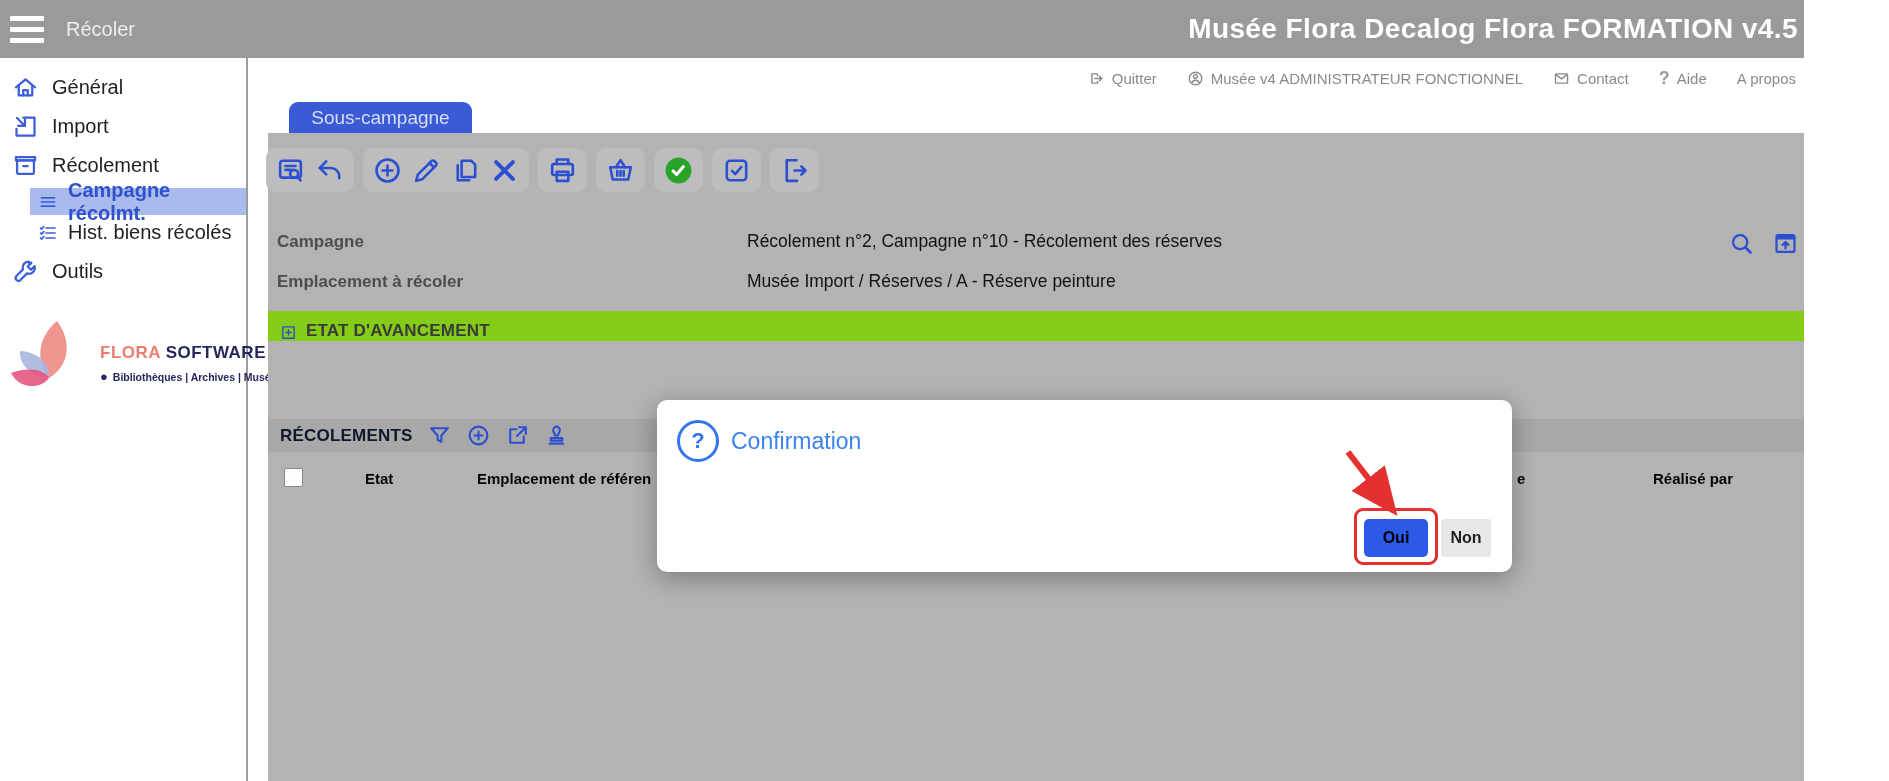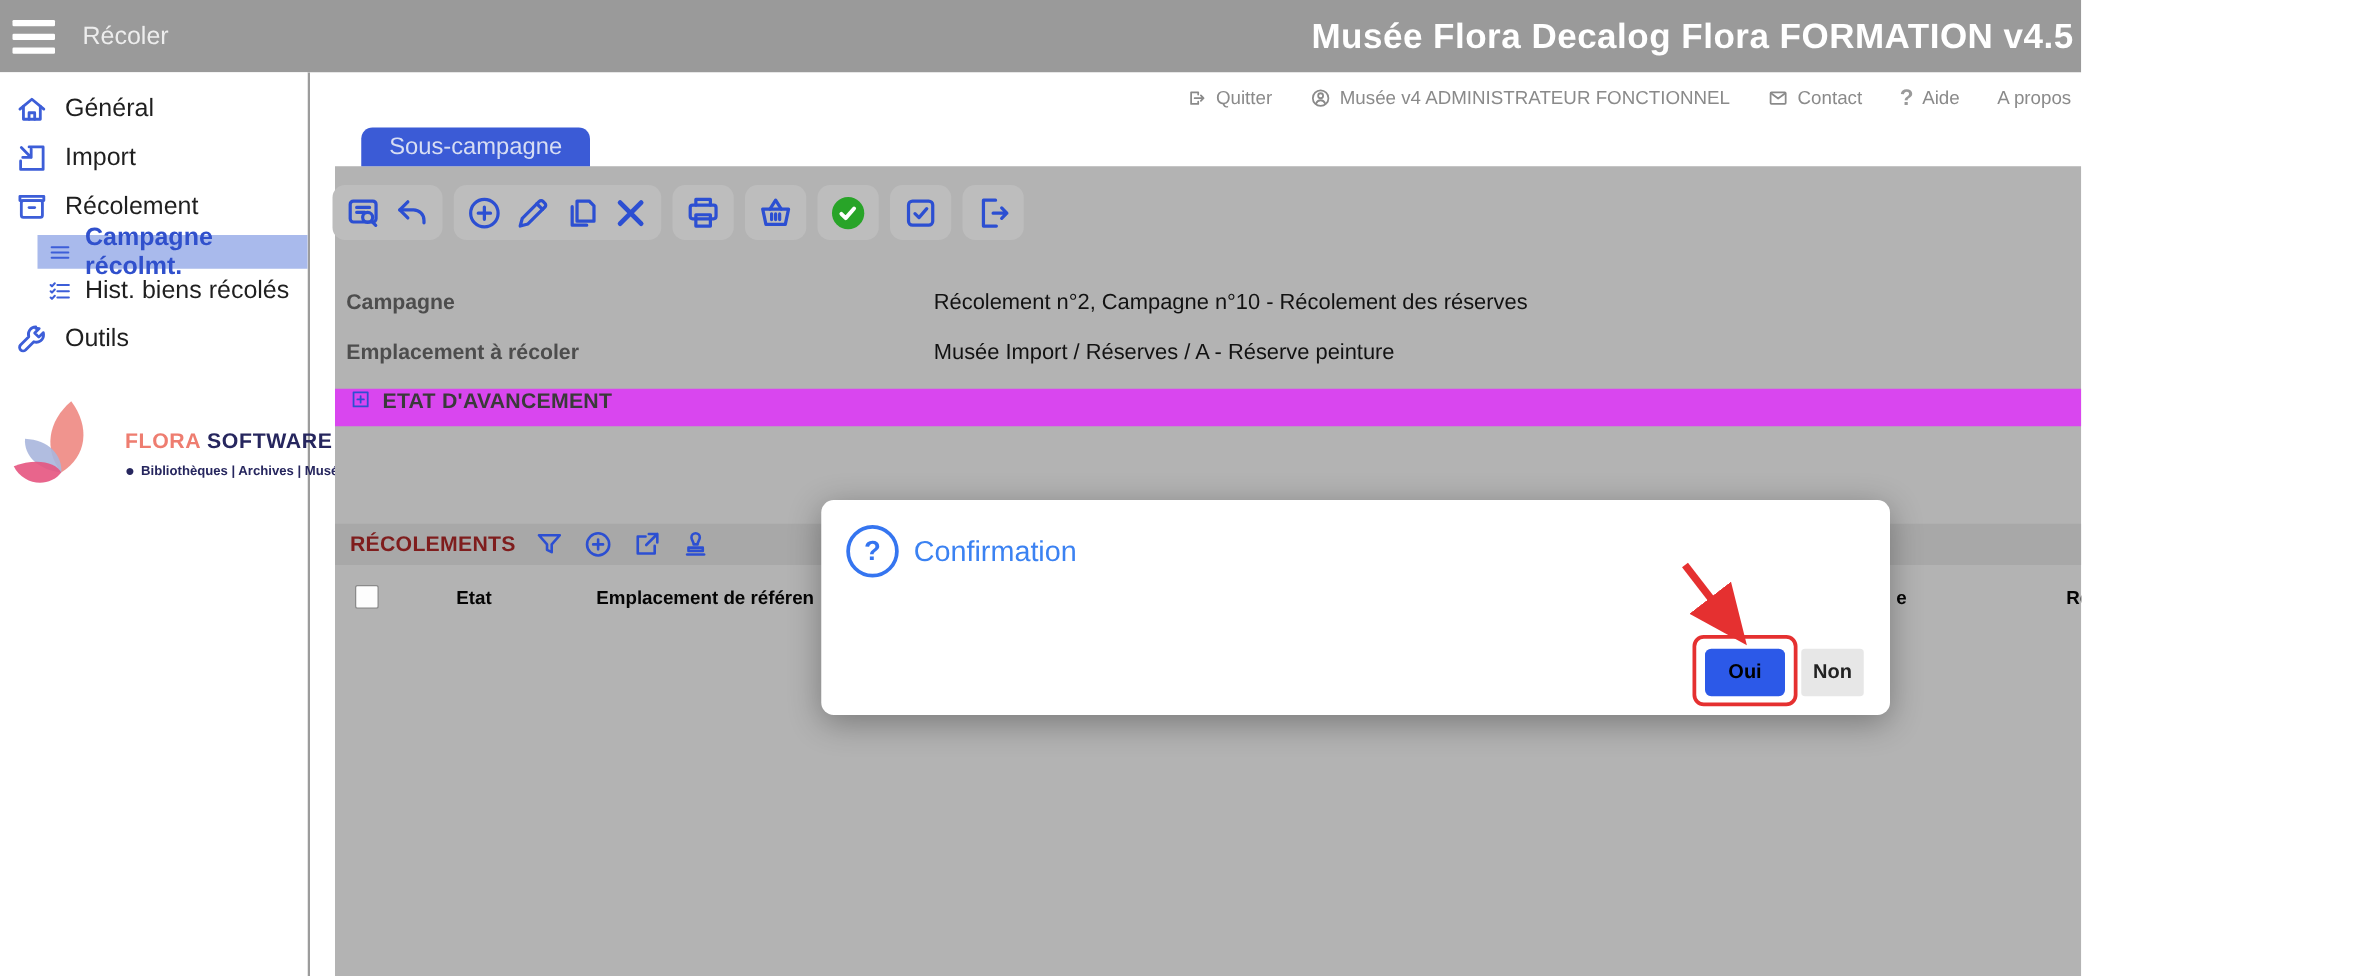--- a/index.html
+++ b/index.html
@@ -1,16 +1,16 @@
 <!DOCTYPE html>
 <html><head>
 <meta charset="utf-8">
 <style>
   html,body{margin:0;padding:0;background:#fff;}
-  .stage{position:relative;width:1665px;height:781px;overflow:hidden;background:#fff;
+  .stage{position:relative;width:1804px;height:781px;overflow:hidden;background:#fff;
          font-family:"Liberation Sans",sans-serif;}
 
   
   .topbar{position:absolute;left:0;top:0;right:0;height:58px;background:#9a9a9a;
           display:flex;align-items:center;}
   .burger{width:34px;height:27px;display:flex;flex-direction:column;justify-content:space-between;
           margin-left:10px;cursor:pointer;}
   .burger span{height:5px;background:#fff;border-radius:1px;}
   .topbar-label{color:#ededed;font-size:20px;margin-left:22px;}
   .topbar-title{position:absolute;right:6px;top:50%;transform:translateY(-50%);color:#fff;
@@ -49,28 +49,28 @@
   .toolbar{position:absolute;left:266px;top:148px;display:flex;gap:9px;z-index:2;}
   .tgroup{background:#bdbdbd;border-radius:10px;height:44px;display:flex;align-items:center;gap:8px;padding:0 9px;}
   .tbtn{width:31px;height:31px;color:#2c4fd2;cursor:pointer;display:flex;}
   .tbtn svg{width:100%;height:100%;}
 
   .flabel{position:absolute;font-size:17px;font-weight:bold;color:#4d4d4d;z-index:2;}
   .fvalue{position:absolute;font-size:17.5px;color:#121212;z-index:2;}
   .factions{position:absolute;left:1728px;top:230px;display:flex;gap:17px;color:#2c4fd2;z-index:2;}
   .factions svg{width:27px;height:27px;cursor:pointer;}
 
-  .secbar{position:absolute;left:268px;right:0;height:30px;background:#d946ef;display:flex;
-          align-items:flex-start;gap:9px;padding-left:12px;cursor:pointer;z-index:2;box-sizing:border-box;}
+  .secbar{position:absolute;left:268px;right:0;height:30px;background:#84cc16;display:flex;
+          align-items:flex-end;gap:9px;padding-left:12px;cursor:pointer;z-index:2;box-sizing:border-box;}
   .secbar svg{width:17px;height:17px;color:#2c4fd2;flex:none;}
   .slabel{font-size:17px;font-weight:bold;color:#3a3a3a;letter-spacing:.2px;}
 
   .recbar{position:absolute;left:268px;right:0;top:419px;height:33px;background:#a8a8a8;display:flex;
           align-items:center;padding-left:12px;gap:14px;z-index:2;box-sizing:border-box;}
-  .rtitle{font-size:17px;font-weight:bold;color:#7f1d1d;letter-spacing:.2px;}
+  .rtitle{font-size:17px;font-weight:bold;color:#0f172a;letter-spacing:.2px;}
   .recbar svg{width:25px;height:25px;color:#2c4fd2;cursor:pointer;flex:none;}
 
   .cb{position:absolute;left:284px;top:468px;width:17px;height:17px;background:#fdfdfd;
       border:1.5px solid #8a8a8a;border-radius:2px;cursor:pointer;z-index:2;}
   .th{position:absolute;top:470px;font-size:15px;font-weight:bold;color:#050505;z-index:2;white-space:nowrap;}
 
   
   .modal{position:absolute;left:657px;top:400px;width:855px;height:172px;background:#fff;
          border-radius:10px;box-shadow:0 6px 26px rgba(0,0,0,.32);z-index:10;}
   .micon{position:absolute;left:20px;top:20px;width:36px;height:36px;border:3px solid #3575f0;

